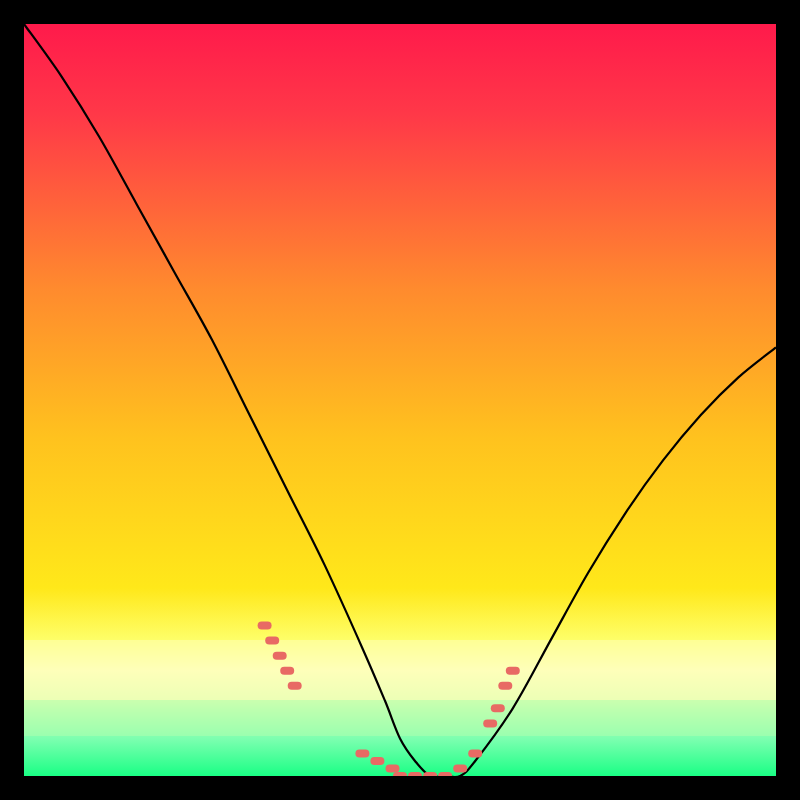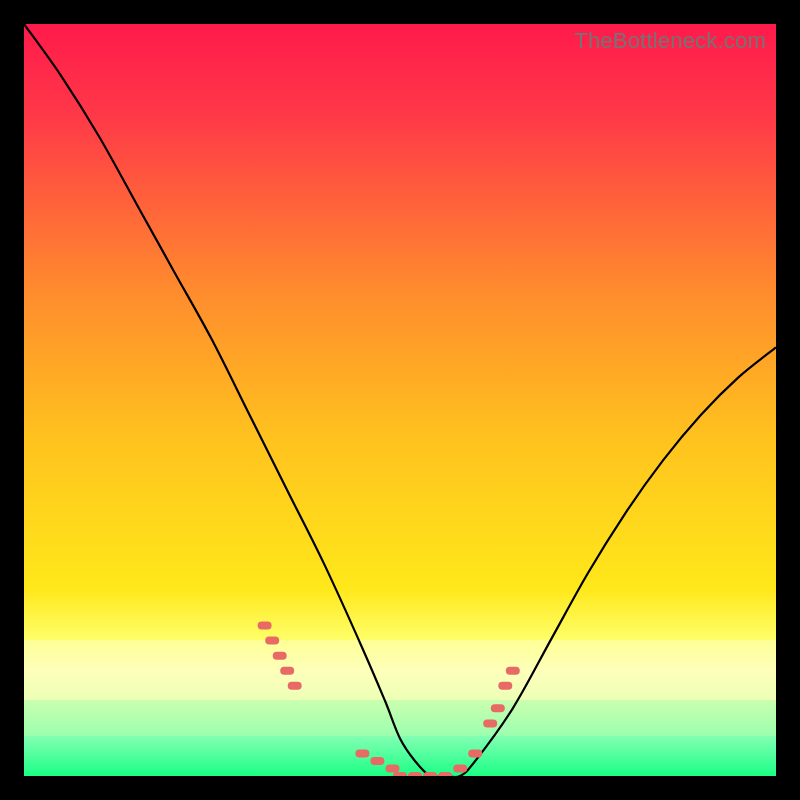--- a/index.html
+++ b/index.html
@@ -82,14 +82,13 @@
         <rect x="414.1" y="748.0" width="14" height="8" rx="4" ry="4" fill="#e86a64"></rect>
         <rect x="429.2" y="740.5" width="14" height="8" rx="4" ry="4" fill="#e86a64"></rect>
         <rect x="444.2" y="725.4" width="14" height="8" rx="4" ry="4" fill="#e86a64"></rect>
         <rect x="459.2" y="695.4" width="14" height="8" rx="4" ry="4" fill="#e86a64"></rect>
         <rect x="466.8" y="680.3" width="14" height="8" rx="4" ry="4" fill="#e86a64"></rect>
         <rect x="474.3" y="657.8" width="14" height="8" rx="4" ry="4" fill="#e86a64"></rect>
         <rect x="481.8" y="642.7" width="14" height="8" rx="4" ry="4" fill="#e86a64"></rect>
       </g>
   </svg>
 
-  <div class="watermark">TheBottleneck.com</div>
 </div>
 
 </body></html>

